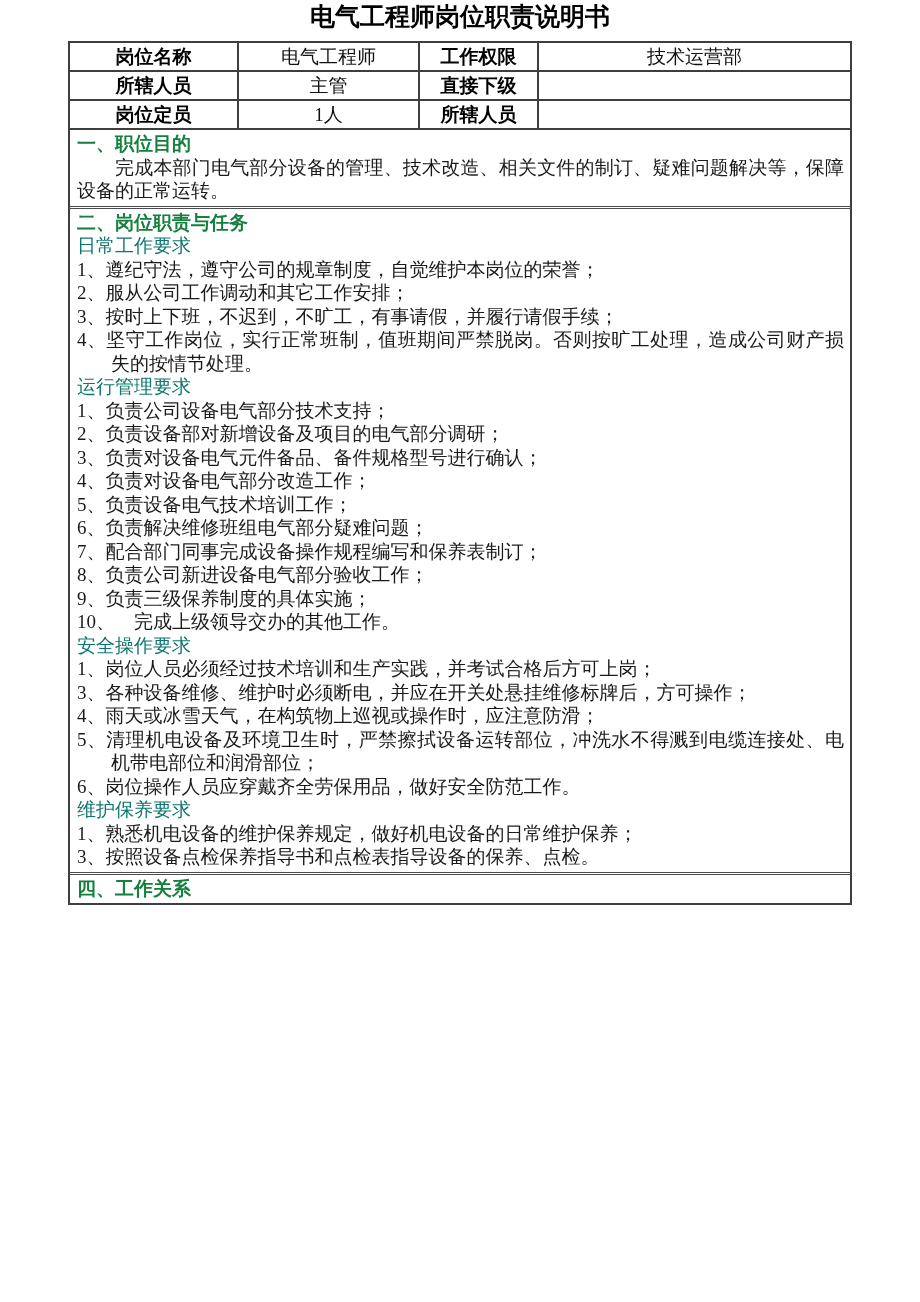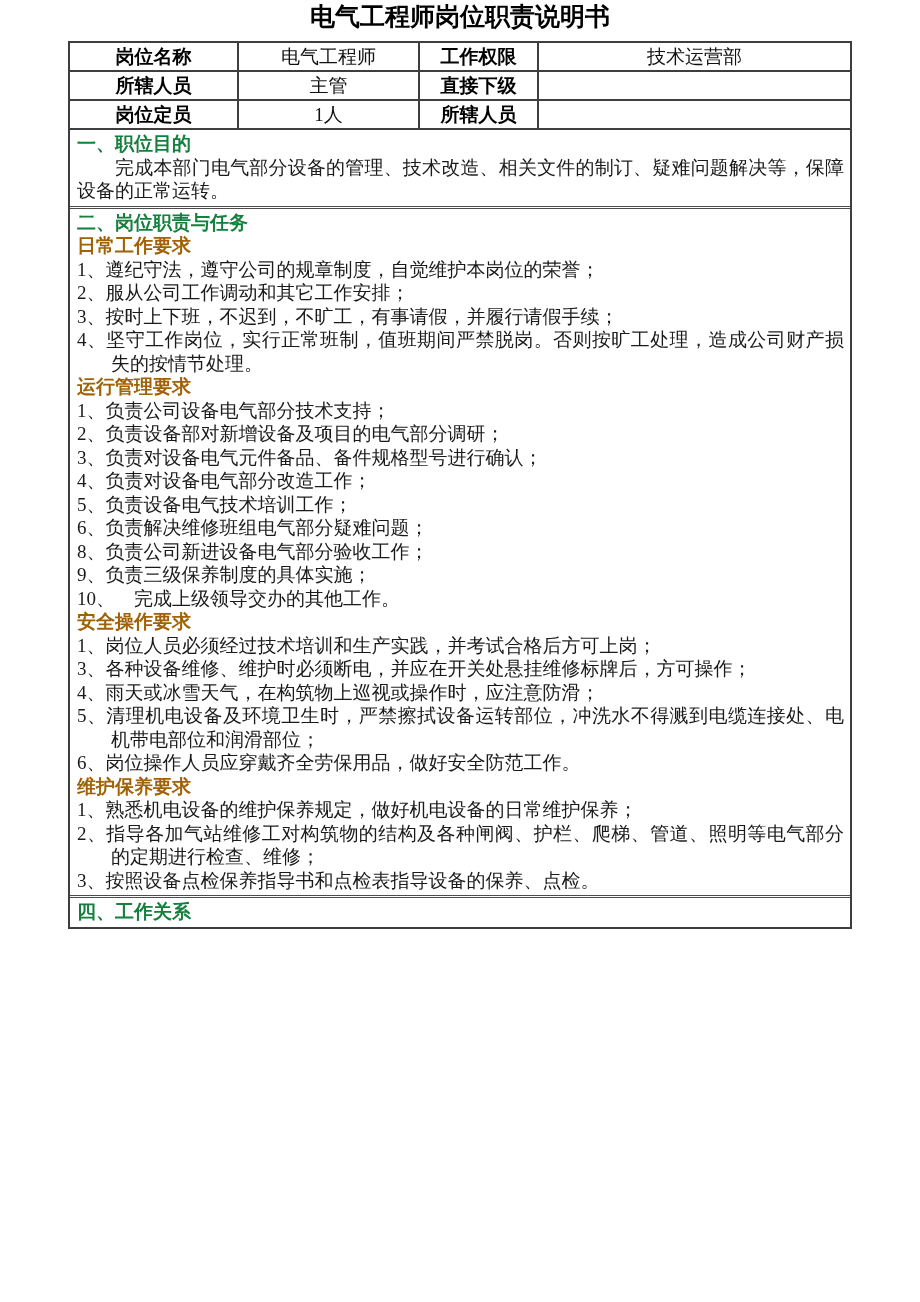--- a/index.html
+++ b/index.html
@@ -42,21 +42,21 @@
     padding:2px 6px 3px 7px;
     font-size:19px;line-height:23.5px;color:#1a1a1a;
   }
   .sec + .sec{border-top:3px double #4d4d4d;}
   .sec-heading{
     font-family:"Liberation Sans","DejaVu Sans",sans-serif;
     font-weight:bold;color:#15803d;
   }
   .sub-heading{
     font-family:"Liberation Sans","DejaVu Sans",sans-serif;
-    font-weight:bold;color:#a16207;
+    font-weight:normal;color:#0f766e;
   }
   .purpose{
     margin:0;text-indent:2em;text-align:justify;
   }
   .li{
     padding-left:34px;text-indent:-34px;text-align:justify;
   }
 </style>
 </head>
 <body>
@@ -99,38 +99,38 @@
     </div>
 
     <div class="sub-heading">运行管理要求</div>
     <div>
       <div class="li">1、负责公司设备电气部分技术支持；</div>
       <div class="li">2、负责设备部对新增设备及项目的电气部分调研；</div>
       <div class="li">3、负责对设备电气元件备品、备件规格型号进行确认；</div>
       <div class="li">4、负责对设备电气部分改造工作；</div>
       <div class="li">5、负责设备电气技术培训工作；</div>
       <div class="li">6、负责解决维修班组电气部分疑难问题；</div>
+      <div class="li">7、配合部门同事完成设备操作规程编写和保养表制订；</div>
       <div class="li">8、负责公司新进设备电气部分验收工作；</div>
       <div class="li">9、负责三级保养制度的具体实施；</div>
       <div class="li">10、　完成上级领导交办的其他工作。</div>
     </div>
 
     <div class="sub-heading">安全操作要求</div>
     <div>
       <div class="li">1、岗位人员必须经过技术培训和生产实践，并考试合格后方可上岗；</div>
       <div class="li">3、各种设备维修、维护时必须断电，并应在开关处悬挂维修标牌后，方可操作；</div>
       <div class="li">4、雨天或冰雪天气，在构筑物上巡视或操作时，应注意防滑；</div>
       <div class="li">5、清理机电设备及环境卫生时，严禁擦拭设备运转部位，冲洗水不得溅到电缆连接处、电机带电部位和润滑部位；</div>
       <div class="li">6、岗位操作人员应穿戴齐全劳保用品，做好安全防范工作。</div>
     </div>
 
     <div class="sub-heading">维护保养要求</div>
     <div>
       <div class="li">1、熟悉机电设备的维护保养规定，做好机电设备的日常维护保养；</div>
-      <div class="li">2、指导各加气站维修工对构筑物的结构及各种闸阀、护栏、爬梯、管道、照明等电气部分的定期进行检查、维修；</div>
       <div class="li">3、按照设备点检保养指导书和点检表指导设备的保养、点检。</div>
     </div>
   </section>
 
 
   <section class="sec">
     <div class="sec-heading">四、工作关系</div>
   </section>
 
 </div>

